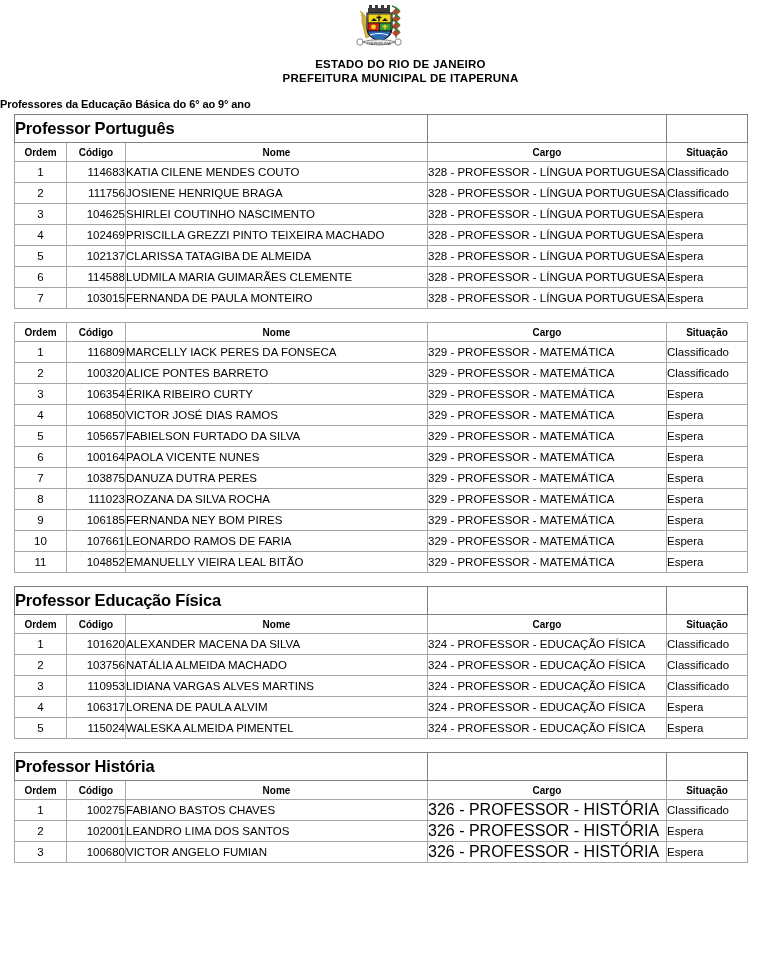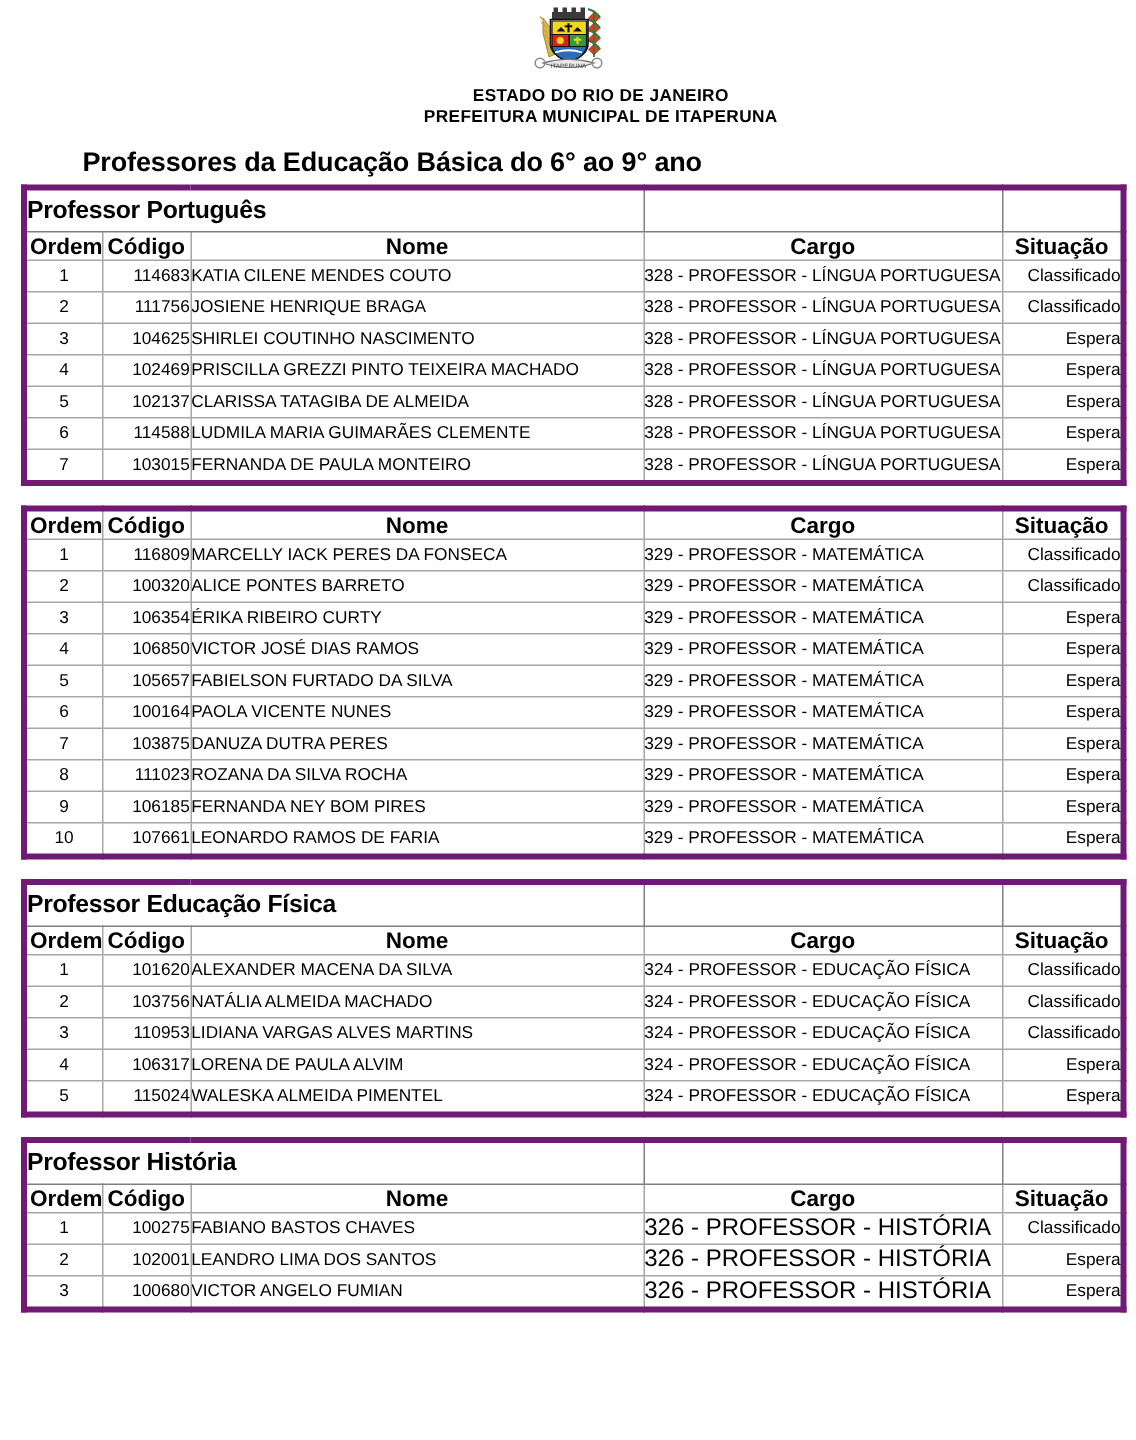--- a/index.html
+++ b/index.html
@@ -39,24 +39,23 @@
     font-family: "Liberation Sans", sans-serif;
     font-size: 11.5px;
     font-weight: bold;
     letter-spacing: 0.25px;
     color: #000;
   }
 
   
   .page-title {
     font-family: "Liberation Sans", sans-serif;
-    font-size: 18px;
+    font-size: 11px;
     font-weight: bold;
     margin: 13px 16px 4px 0;
-    padding-left: 55px;
     letter-spacing: -0.1px;
   }
 
   
   .section {
     margin: 0 0 0 14px;
     width: 733px;
   }
   .section + .section {
     margin-top: 13px;
@@ -67,21 +66,21 @@
     table-layout: fixed;
   }
   table.grid td, table.grid th {
     border: 1px solid #a6a6a6;
     padding: 0;
     vertical-align: middle;
     background: #ffffff;
   }
   
   table.grid {
-    border: 4px solid #701a75;
+    border: 1px solid #701a75;
   }
 
   .col-ordem   { width: 52px; }
   .col-codigo  { width: 59px; }
   .col-nome    { width: 302px; }
   .col-cargo   { width: 239px; }
   .col-situacao{ width: 81px; }
 
   tr.title-row td {
     height: 27px;
@@ -92,21 +91,21 @@
     font-size: 16.5px;
     font-weight: bold;
     padding-left: 5px;
     letter-spacing: -0.2px;
     white-space: nowrap;
   }
 
   tr.head-row td {
     height: 18px;
     text-align: center;
-    font-size: 15px;
+    font-size: 10px;
     font-weight: bold;
     font-family: "Liberation Sans", sans-serif;
   }
   tr.head-row td.h-ordem,
   tr.head-row td.h-codigo {
     padding: 0 2px;
   }
 
   tr.data-row td {
     height: 20px;
@@ -127,21 +126,21 @@
     overflow: hidden;
   }
   td.c-cargo {
     text-align: left;
     padding-left: 5px;
     font-size: 9.2px;
     white-space: nowrap;
     overflow: hidden;
   }
   td.c-situacao {
-    text-align: right;
+    text-align: left;
     padding-left: 4px;
     font-size: 11.5px;
     white-space: nowrap;
   }
   
   .section.cargo-large td.c-cargo {
     font-size: 16px;
   }
 </style>
 </head>
@@ -353,20 +352,27 @@
             <td class="c-cargo">329 - PROFESSOR - MATEMÁTICA</td>
             <td class="c-situacao">Espera</td>
           </tr>
           <tr class="data-row">
             <td class="c-ordem">10</td>
             <td class="c-codigo">107661</td>
             <td class="c-nome">LEONARDO RAMOS DE FARIA</td>
             <td class="c-cargo">329 - PROFESSOR - MATEMÁTICA</td>
             <td class="c-situacao">Espera</td>
           </tr>
+          <tr class="data-row">
+            <td class="c-ordem">11</td>
+            <td class="c-codigo">104852</td>
+            <td class="c-nome">EMANUELLY VIEIRA LEAL BITÃO</td>
+            <td class="c-cargo">329 - PROFESSOR - MATEMÁTICA</td>
+            <td class="c-situacao">Espera</td>
+          </tr>
         </tbody>
       </table>
     </div>
     <div class="section">
       <table class="grid">
         <colgroup>
           <col class="col-ordem">
           <col class="col-codigo">
           <col class="col-nome">
           <col class="col-cargo">

